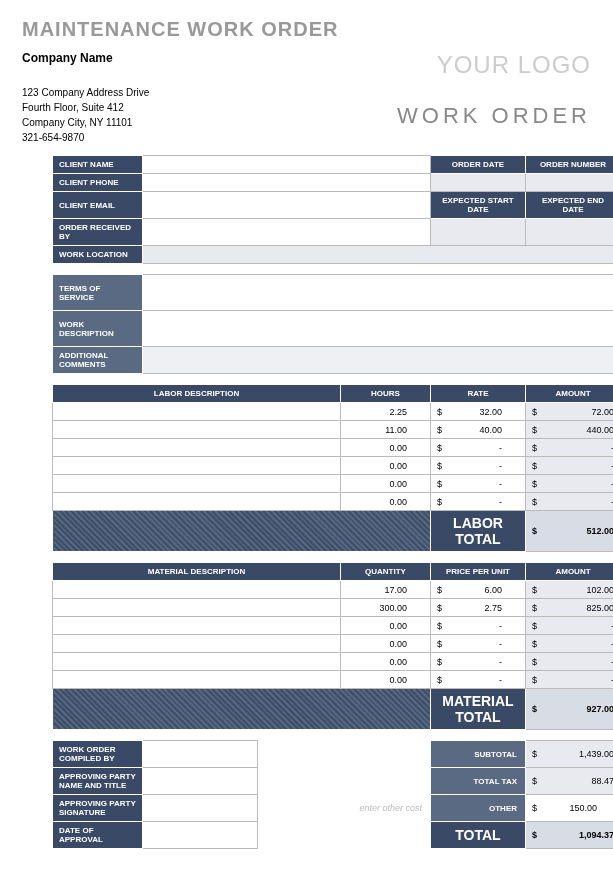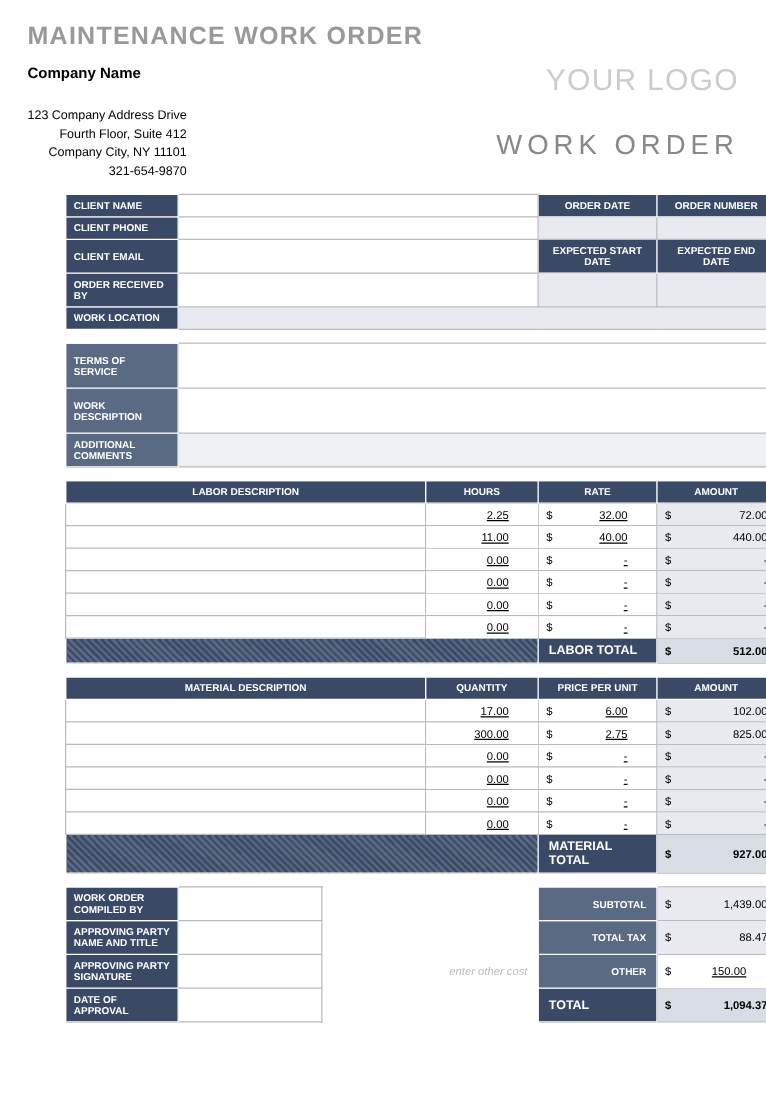--- a/index.html
+++ b/index.html
@@ -25,21 +25,20 @@
     align-items: flex-start;
   }
   .company-name {
     font-size: 12px;
     font-weight: bold;
     margin-bottom: 20px;
   }
   .company-line {
     font-size: 10px;
     line-height: 1.5;
-    text-align: right;
   }
   .logo {
     font-size: 24px;
     font-weight: normal;
     color: #ccc;
     letter-spacing: 1px;
     text-align: right;
   }
   .work-order-text {
     font-size: 22px;
@@ -87,35 +86,34 @@
     text-align: right;
     position: relative;
   }
   .amt .d { position: absolute; left: 6px; }
   .num {
     background: #fff;
     border: 1px solid #bbb;
     padding: 3px 23px;
     text-align: right;
     position: relative;
-    text-decoration: underline;
   }
   .num .d { position: absolute; left: 6px; }
   .center { text-align: center; }
   .hatch {
     background: repeating-linear-gradient(45deg, #3a4a66, #3a4a66 2px, #5a6a82 2px, #5a6a82 4px);
     height: 16px;
     border: 1px solid #fff;
   }
   .total-lbl {
     background: #3a4a66;
     color: #fff;
     font-weight: bold;
-    font-size: 10px;
-    text-align: left;
+    font-size: 14px;
+    text-align: center;
     padding: 4px 8px;
     border: 1px solid #fff;
   }
   .total-lbl2 {
     background: #5a6a82;
     color: #fff;
     font-weight: bold;
     font-size: 8px;
     text-align: right;
     padding: 4px 8px;

